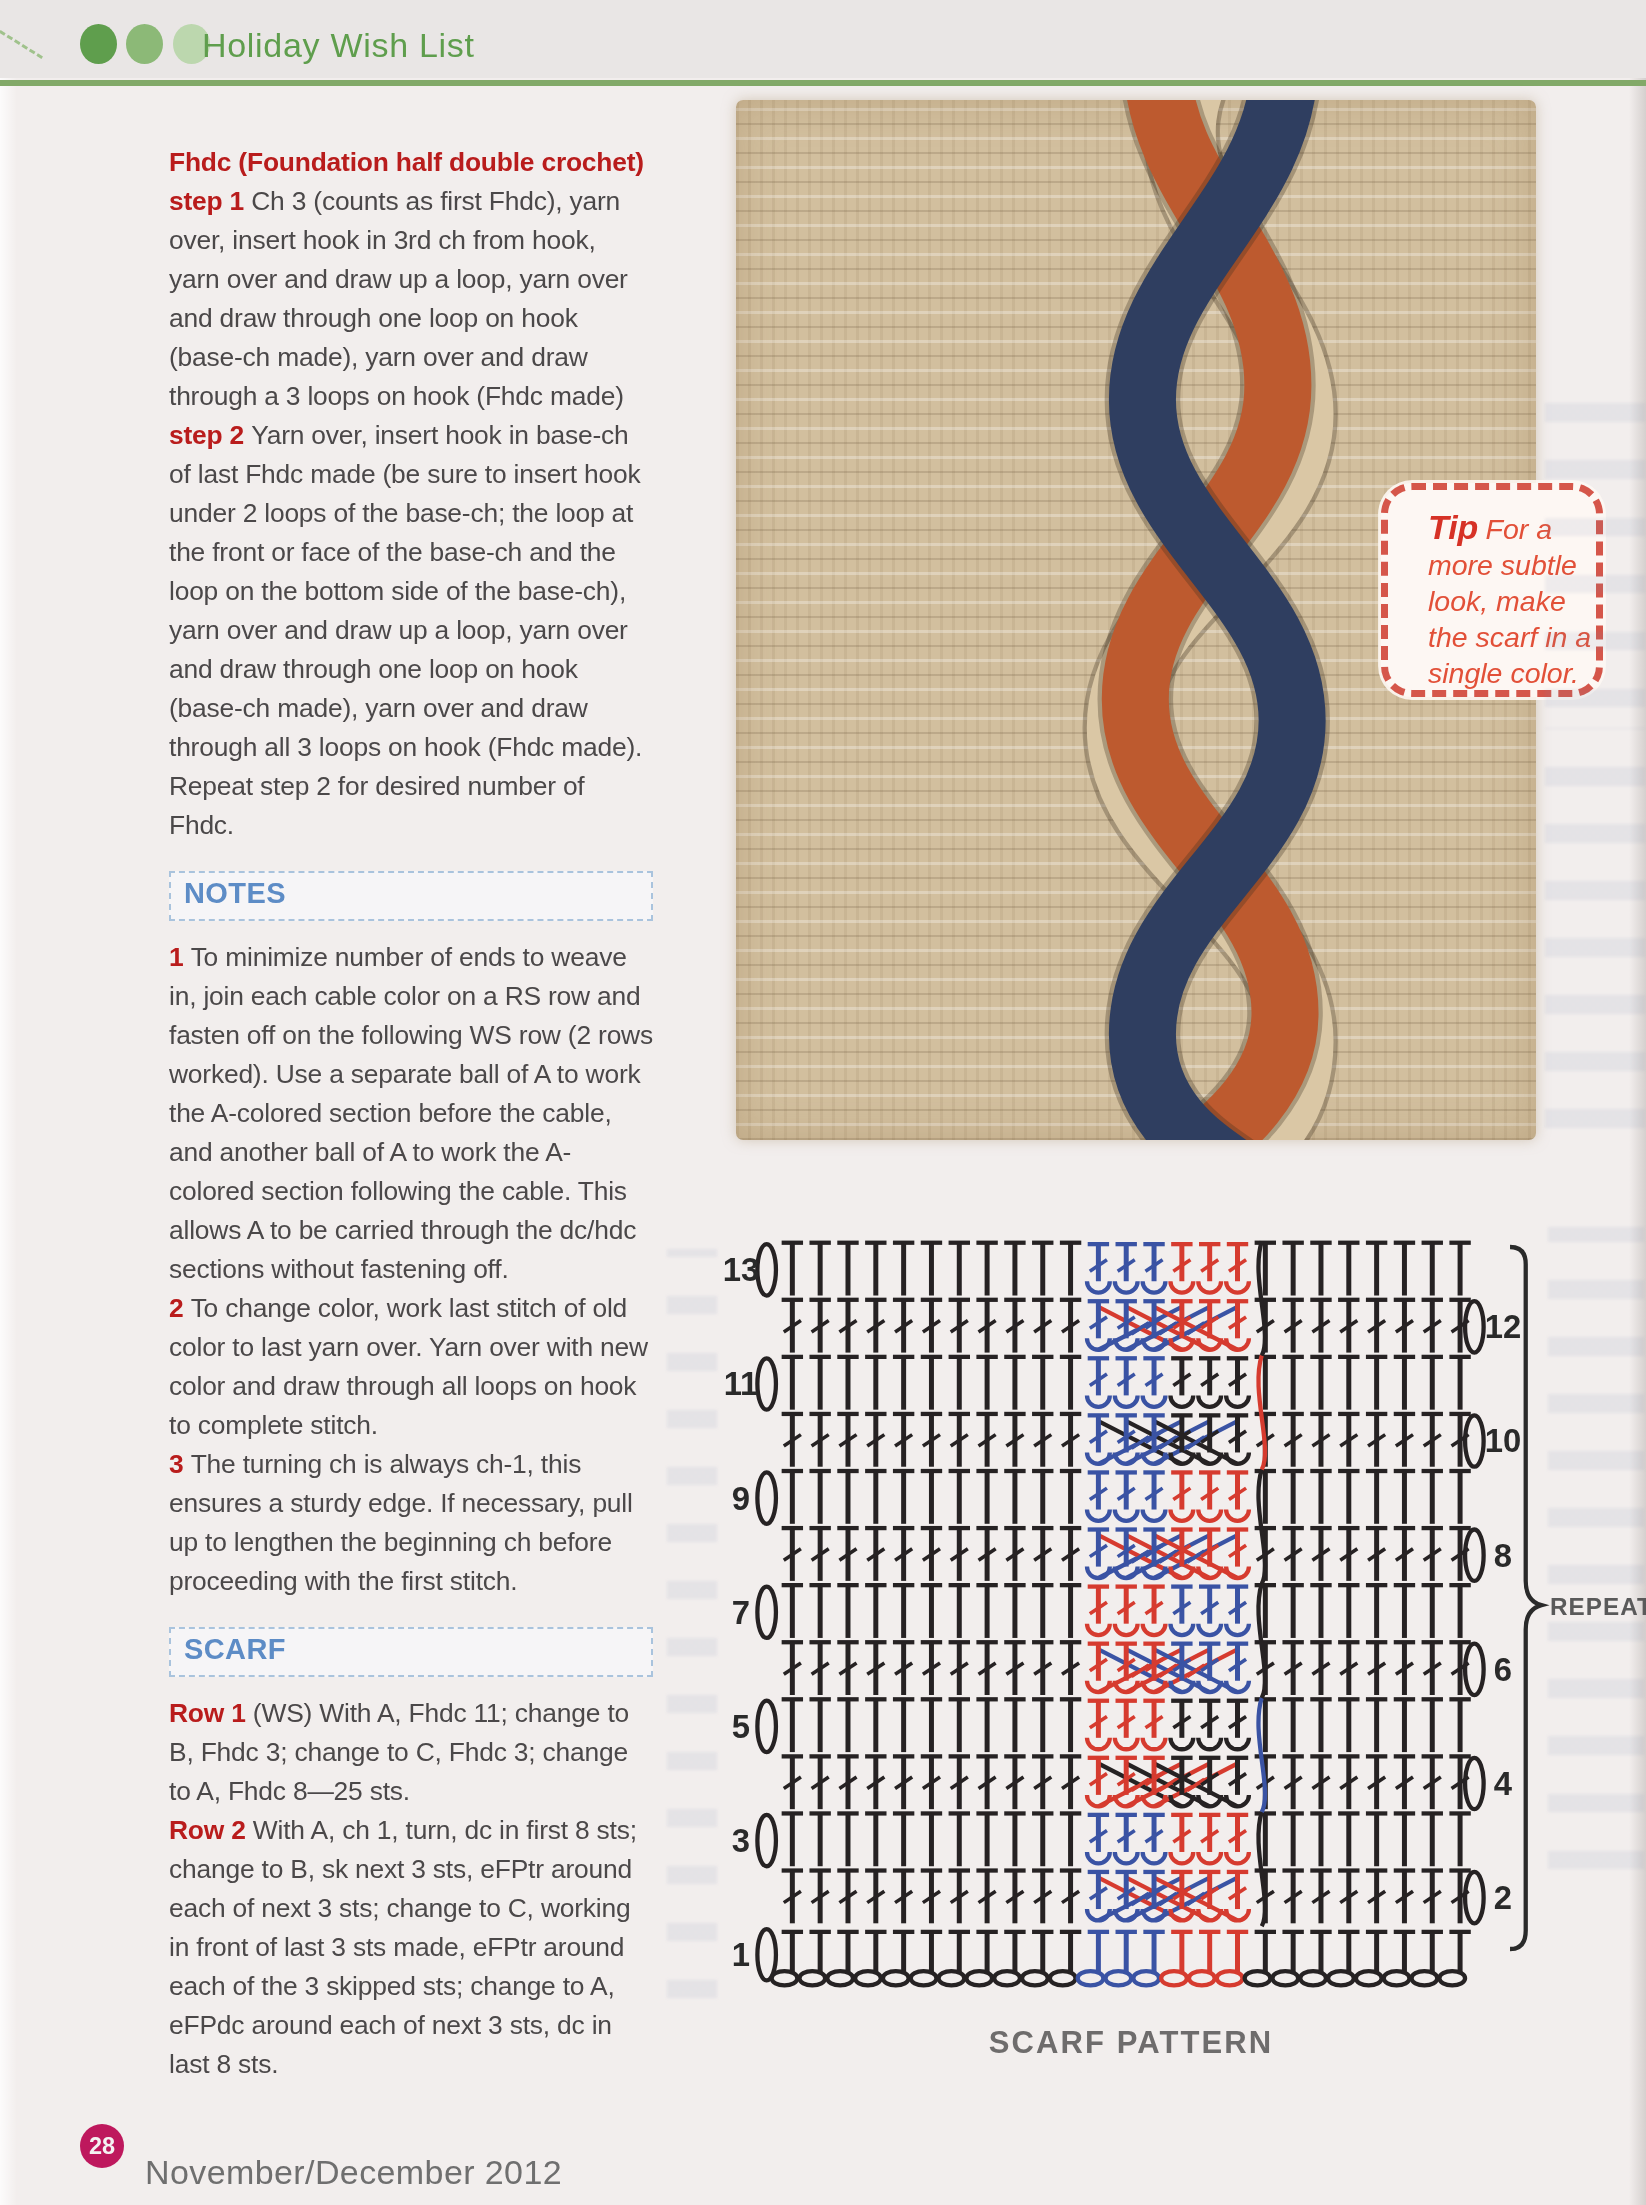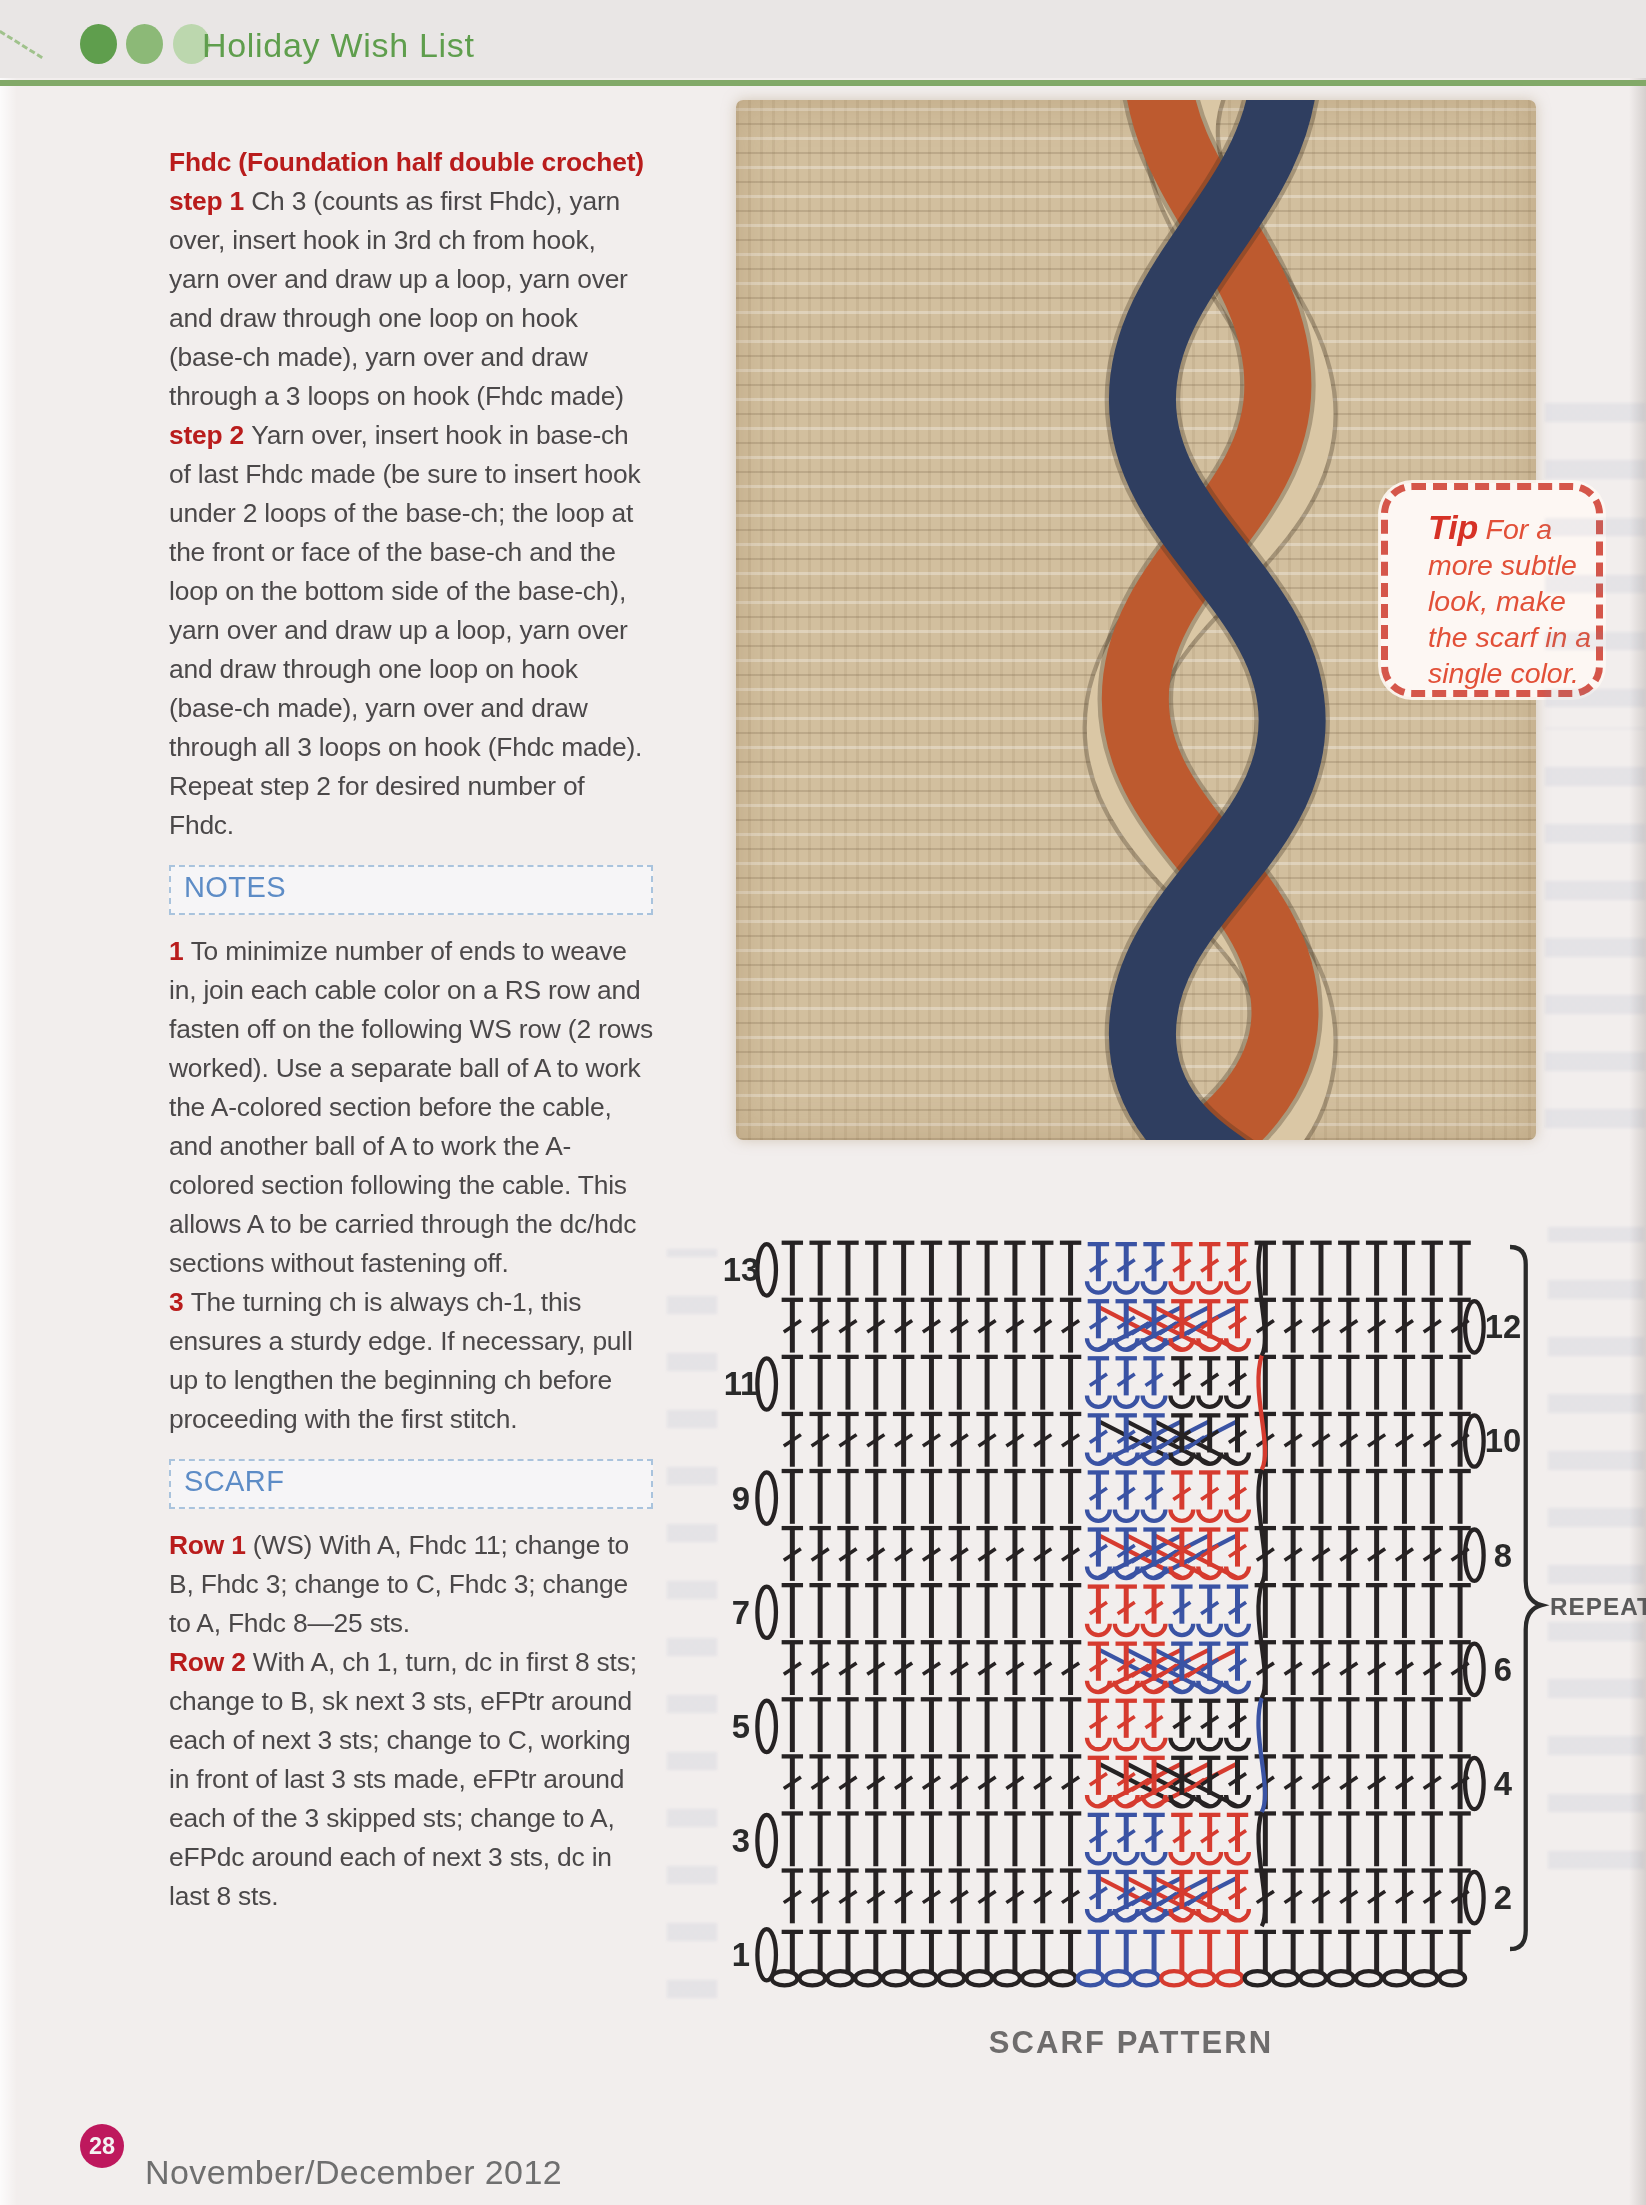--- a/index.html
+++ b/index.html
@@ -12,22 +12,22 @@
   .header-band{position:absolute;left:0;top:0;width:1647px;height:78px;background:#e9e6e5;}
   .header-rule{position:absolute;left:0;top:80px;width:1647px;height:6.4px;background:#82a968;}
   .header-circles{position:absolute;left:80px;top:24px;display:flex;gap:9.3px;}
   .header-circles .dot{width:37px;height:40px;border-radius:50%;}
   .page-title{position:absolute;left:202px;top:26px;font-size:34px;font-weight:500;color:#5f9e4d;letter-spacing:0.7px;}
   .scan-dash{position:absolute;left:-4.3px;top:43px;width:50px;border-top:3.6px dashed #8fba77;transform:rotate(32deg);opacity:.8;}
   
   .instructions{position:absolute;left:169px;top:143px;width:484px;}
   .instructions p{margin:0;font-size:26.4px;line-height:39px;color:#4b4849;letter-spacing:-0.2px;}
   .instructions b{color:#b91c1c;font-weight:700;}
-  .hd-box{border:2.9px dashed #a9c3dd;padding:4.3px 13px 8.6px;margin:20px 0 17px;color:#5d8cc6;
-          font-weight:400;font-size:29px;background:rgba(249,252,255,.55);letter-spacing:0.4px;}
+  .hd-box{border:2.9px dashed #a9c3dd;padding:4.3px 13px 8.6px;margin:26px 0 17px;color:#5d8cc6;
+          font-weight:700;font-size:29px;background:rgba(249,252,255,.55);letter-spacing:0.4px;}
   
   .photo{position:absolute;left:736px;top:100px;width:800px;height:1040px;border-radius:7.1px;
     background-color:#d2bf9e;
     background-image:
       repeating-linear-gradient(0deg, rgba(99,78,53,.20) 0 2.1px, transparent 2.1px 14.3px, rgba(255,255,255,.30) 14.3px 17px, transparent 17px 29px),
       repeating-linear-gradient(90deg, rgba(120,95,60,.10) 0 2.9px, transparent 2.9px 12px);
     box-shadow:inset 0 0 43px rgba(150,120,80,.35), 0 0 13px rgba(180,160,130,.5);
   }
   .photo svg{position:absolute;left:0;top:0;}
   
@@ -69,20 +69,21 @@
 <div class="page-title">Holiday Wish List</div>
 <div class="header-rule"></div>
 
 <div class="instructions" id="instructions">
     <p><b>Fhdc (Foundation half double crochet)</b></p>
     <p><b>step 1 </b><span>Ch 3 (counts as first Fhdc), yarn over, insert hook in 3rd ch from hook, yarn over and draw up a loop, yarn over and draw through one loop on hook (base-ch made), yarn over and draw through a 3 loops on hook (Fhdc made)</span></p>
     <p><b>step 2 </b><span>Yarn over, insert hook in base-ch of last Fhdc made (be sure to insert hook under 2 loops of the base-ch; the loop at the front or face of the base-ch and the loop on the bottom side of the base-ch), yarn over and draw up a loop, yarn over and draw through one loop on hook (base-ch made), yarn over and draw through all 3 loops on hook (Fhdc made).</span></p>
     <p><span>Repeat step 2 for desired number of Fhdc.</span></p>
     <div class="hd-box">NOTES</div>
     <p><b>1 </b><span>To minimize number of ends to weave in, join each cable color on a RS row and fasten off on the following WS row (2 rows worked). Use a separate ball of A to work the A-colored section before the cable, and another ball of A to work the A-colored section following the cable. This allows A to be carried through the dc/hdc sections without fastening off.</span></p>
+    <p><b>2 </b><span>To change color, work last stitch of old color to last yarn over. Yarn over with new color and draw through all loops on hook to complete stitch.</span></p>
     <p><b>3 </b><span>The turning ch is always ch-1, this ensures a sturdy edge. If necessary, pull up to lengthen the beginning ch before proceeding with the first stitch.</span></p>
     <div class="hd-box">SCARF</div>
     <p><b>Row 1 </b><span>(WS) With A, Fhdc 11; change to B, Fhdc 3; change to C, Fhdc 3; change to A, Fhdc 8—25 sts.</span></p>
     <p><b>Row 2 </b><span>With A, ch 1, turn, dc in first 8 sts; change to B, sk next 3 sts, eFPtr around each of next 3 sts; change to C, working in front of last 3 sts made, eFPtr around each of the 3 skipped sts; change to A, eFPdc around each of next 3 sts, dc in last 8 sts.</span></p>
   </div>
 
 <div class="photo" id="photo">
     <svg width="800" height="1040" viewBox="0 0 1122 1458">
       <path d="M 655,-60 C 540,140 790,260 790,440 C 790,620 540,700 540,880 C 540,1060 790,1140 790,1320 C 790,1470 650,1510 640,1525" stroke="rgba(60,45,30,.30)" stroke-width="108" fill="none" stroke-linecap="round"></path>
       <path d="M 655,-60 C 540,140 790,260 790,440 C 790,620 540,700 540,880 C 540,1060 790,1140 790,1320 C 790,1470 650,1510 640,1525" stroke="#dac7a5" stroke-width="96" fill="none" stroke-linecap="round"></path>

